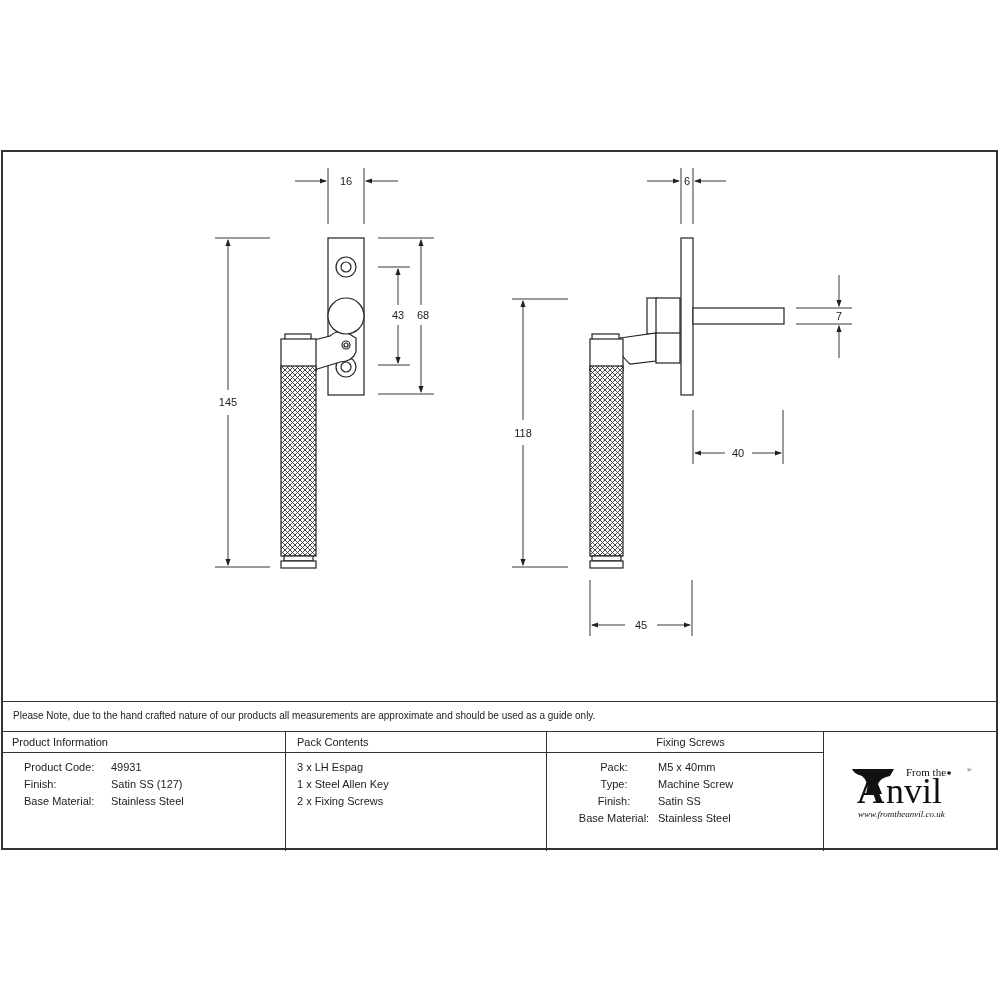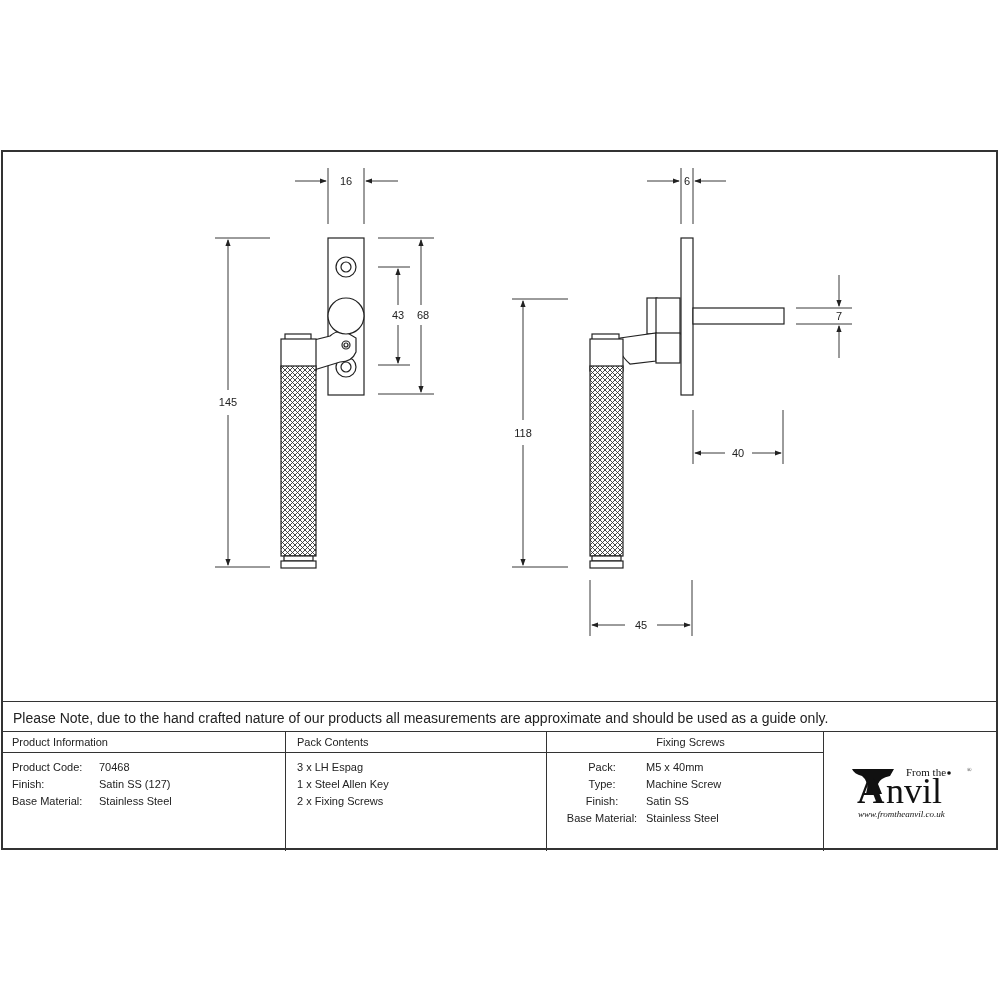--- a/index.html
+++ b/index.html
@@ -2,30 +2,30 @@
 <html><head>
 <meta charset="utf-8">
 <style>
   html, body { margin: 0; padding: 0; background: #ffffff; }
   body { width: 1000px; height: 1000px; position: relative; overflow: hidden;
          font-family: "Liberation Sans", "DejaVu Sans", sans-serif; color: #222; }
   .sheet { position: absolute; left: 1px; top: 150px; width: 997px; height: 700px;
            border: 2px solid #333; box-sizing: border-box; }
   .drawing { position: absolute; left: 0; top: 0; width: 1000px; height: 1000px; }
   .note { position: absolute; left: 1px; top: 701px; width: 997px; height: 30px;
-          border-top: 1.5px solid #333; box-sizing: border-box; font-size: 14px;
+          border-top: 1.5px solid #333; box-sizing: border-box; font-size: 10px;
           padding: 8px 0 0 12px; }
   .table { position: absolute; left: 1px; top: 731px; width: 997px; height: 112px;
            border-top: 1.5px solid #333; box-sizing: border-box; }
   .col { position: absolute; top: 0; height: 119px; box-sizing: border-box; }
   .col .hdr { height: 21px; border-bottom: 1.5px solid #333; box-sizing: border-box;
               font-size: 11px; padding: 4px 0 0 11px; }
   .col .body { padding: 6px 0 0 11px; font-size: 11px; line-height: 17px; }
   .row { display: flex; }
-  .row .k { width: 87px; }
+  .row .k { width: 87px; margin-left: 12px; }
   .col1 { left: 0; width: 285px; border-right: 1.5px solid #333; }
   .col2 { left: 285px; width: 261px; border-right: 1.5px solid #333; }
   .col3 { left: 546px; width: 277px; border-right: 1.5px solid #333; text-align: center; }
   .col3 .row .k { width: 88px; }
   .logo { position: absolute; left: 823px; top: 0; width: 174px; height: 119px; }
   .dim { font-size: 11px; fill: #222; font-family: "Liberation Sans", sans-serif; }
 </style>
 </head>
 <body>
 
@@ -125,21 +125,21 @@
 </svg>
 
 <div class="note">Please Note, due to the hand crafted nature of our products all measurements are approximate and should be used as a guide only.</div>
 
 <div class="table">
   <div class="col col1">
     <div class="hdr">Product Information</div>
     <div class="body">
       <div class="row">
           <span class="k">Product Code:</span>
-          <span>70468</span>
+          <span>49931</span>
         </div>
       <div class="row">
           <span class="k">Finish:</span>
           <span>Satin SS (127)</span>
         </div>
       <div class="row">
           <span class="k">Base Material:</span>
           <span>Stainless Steel</span>
         </div>
     </div>

